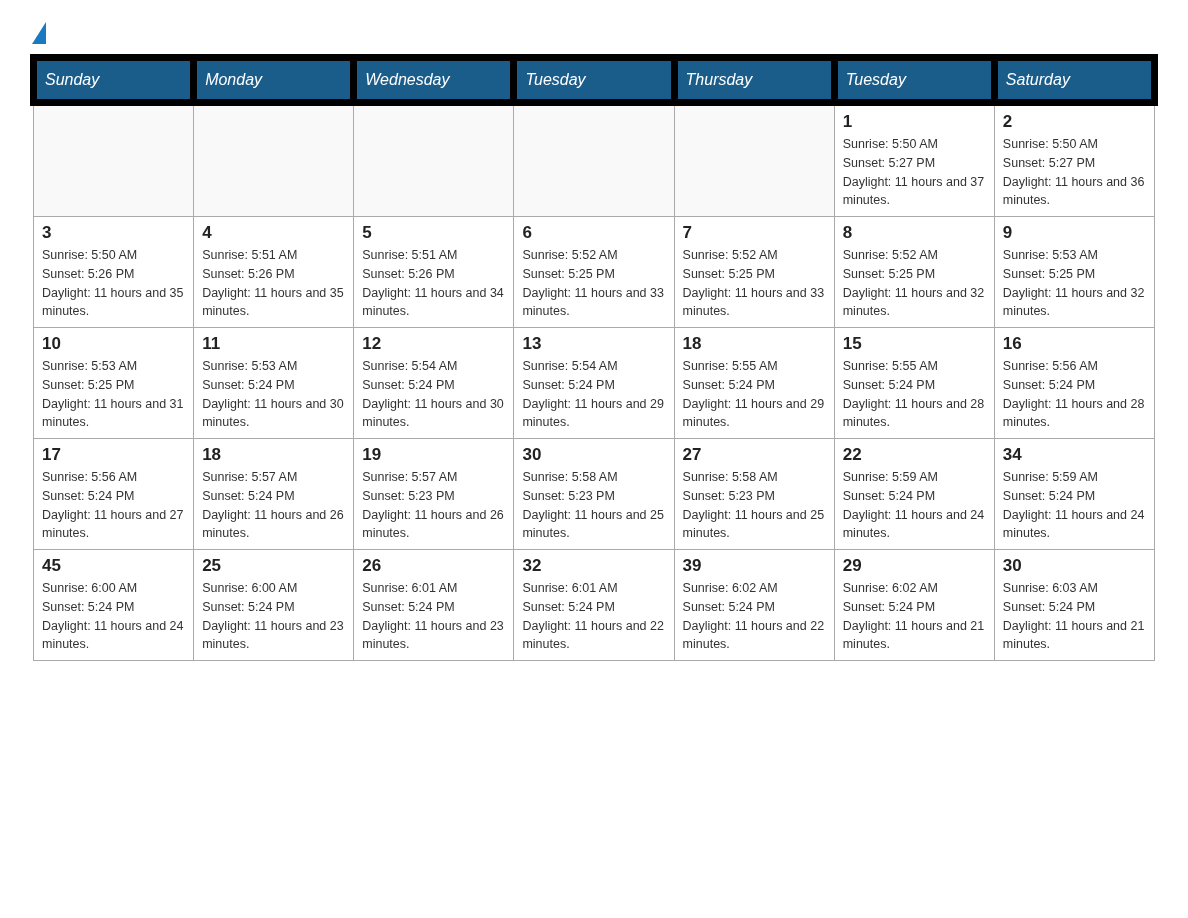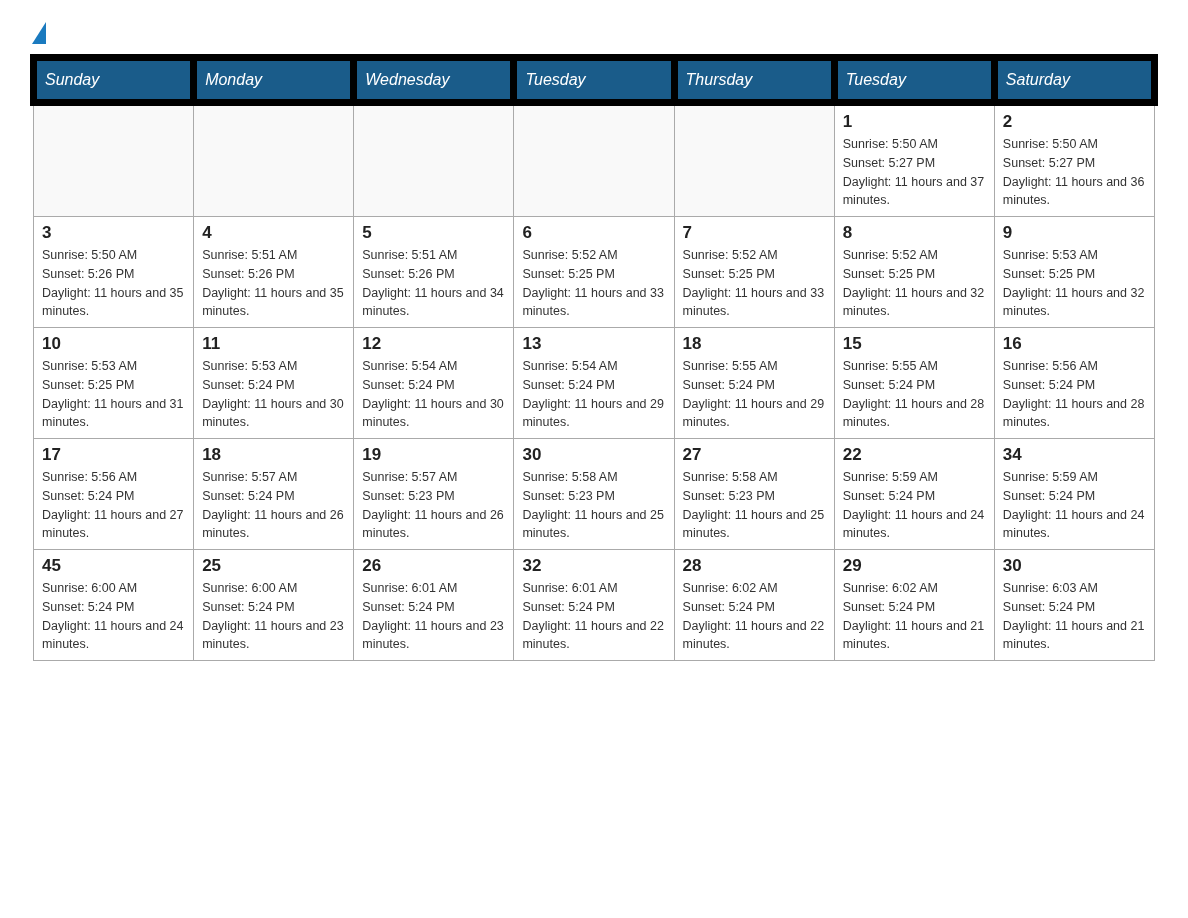--- a/index.html
+++ b/index.html
@@ -248,21 +248,21 @@
         </td>
         <td>
           <span class="day-number">26</span>
           <div class="day-info">Sunrise: 6:01 AM<br>Sunset: 5:24 PM<br>Daylight: 11 hours and 23 minutes.</div>
         </td>
         <td>
           <span class="day-number">32</span>
           <div class="day-info">Sunrise: 6:01 AM<br>Sunset: 5:24 PM<br>Daylight: 11 hours and 22 minutes.</div>
         </td>
         <td>
-          <span class="day-number">28</span>
+          <span class="day-number">39</span>
           <div class="day-info">Sunrise: 6:02 AM<br>Sunset: 5:24 PM<br>Daylight: 11 hours and 22 minutes.</div>
         </td>
         <td>
           <span class="day-number">29</span>
           <div class="day-info">Sunrise: 6:02 AM<br>Sunset: 5:24 PM<br>Daylight: 11 hours and 21 minutes.</div>
         </td>
         <td>
           <span class="day-number">30</span>
           <div class="day-info">Sunrise: 6:03 AM<br>Sunset: 5:24 PM<br>Daylight: 11 hours and 21 minutes.</div>
         </td>

